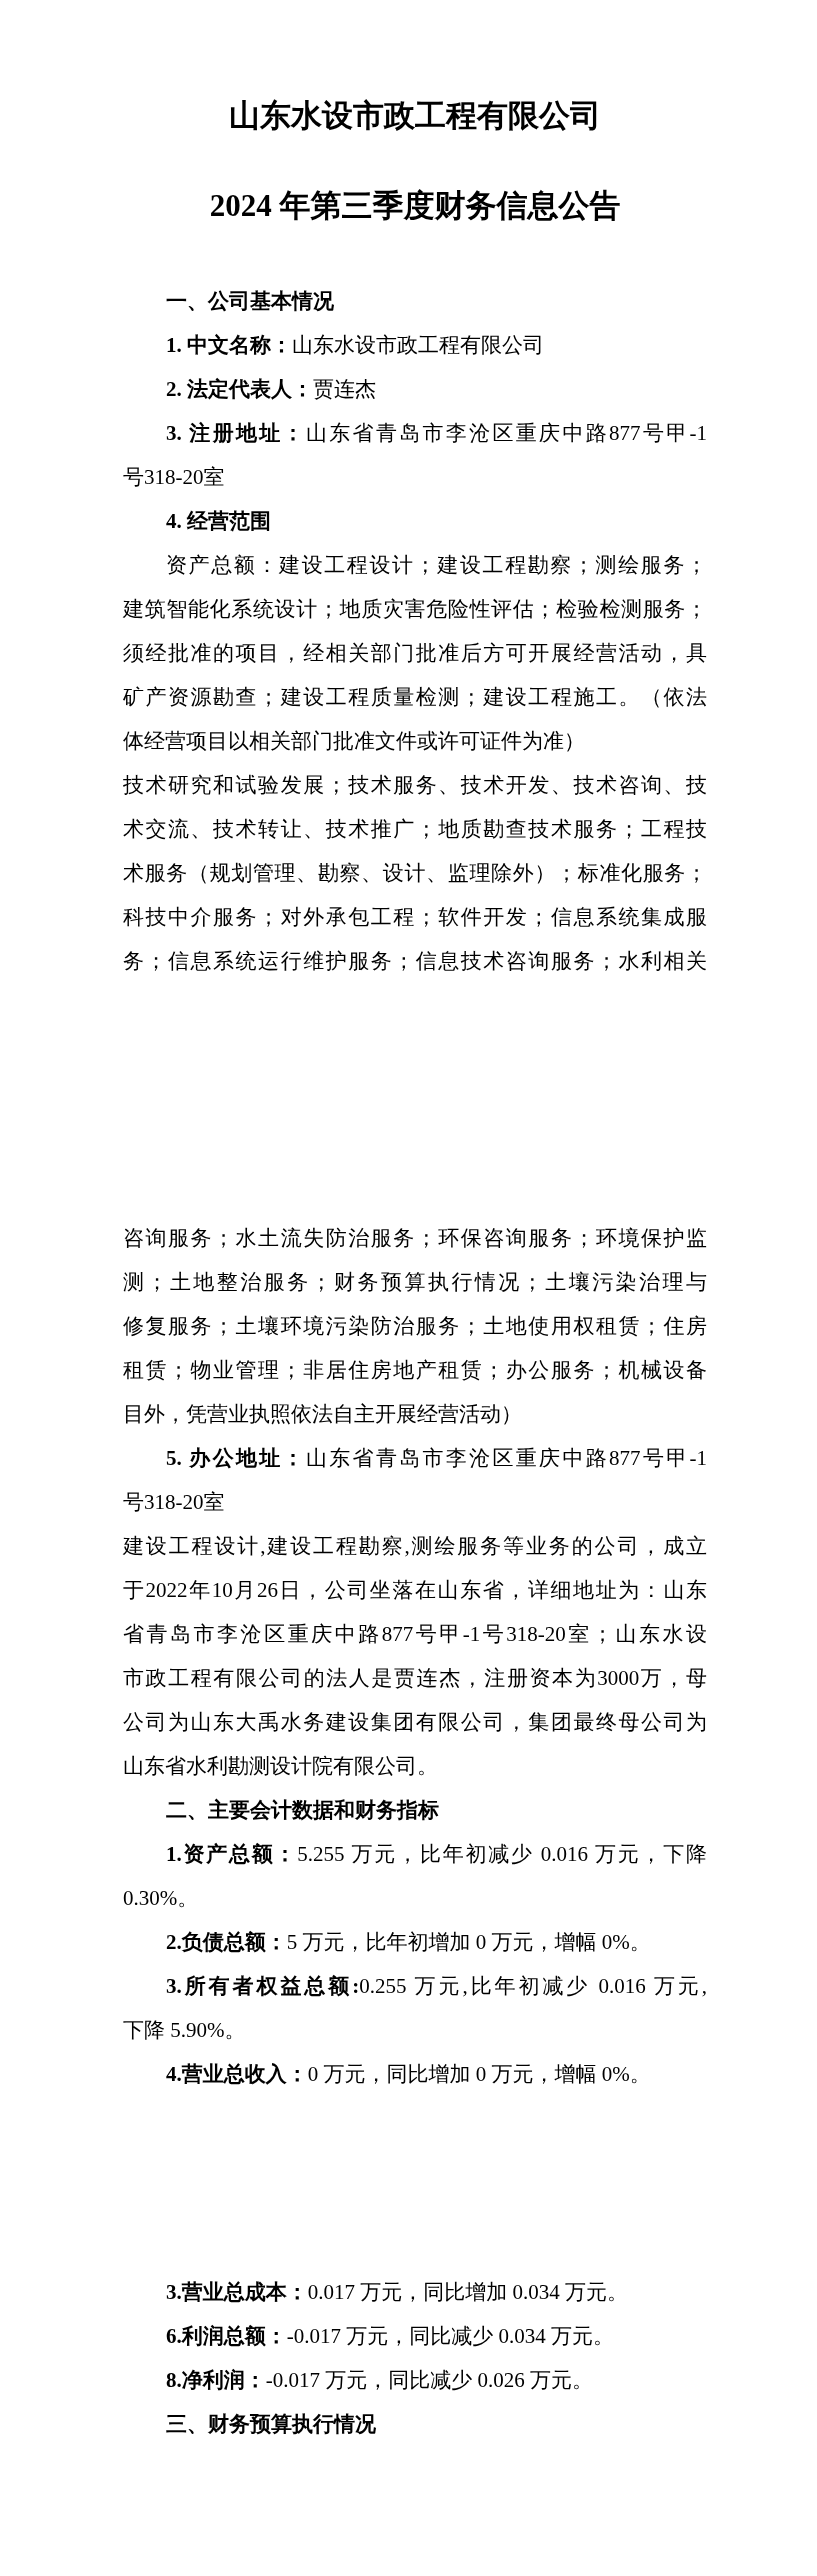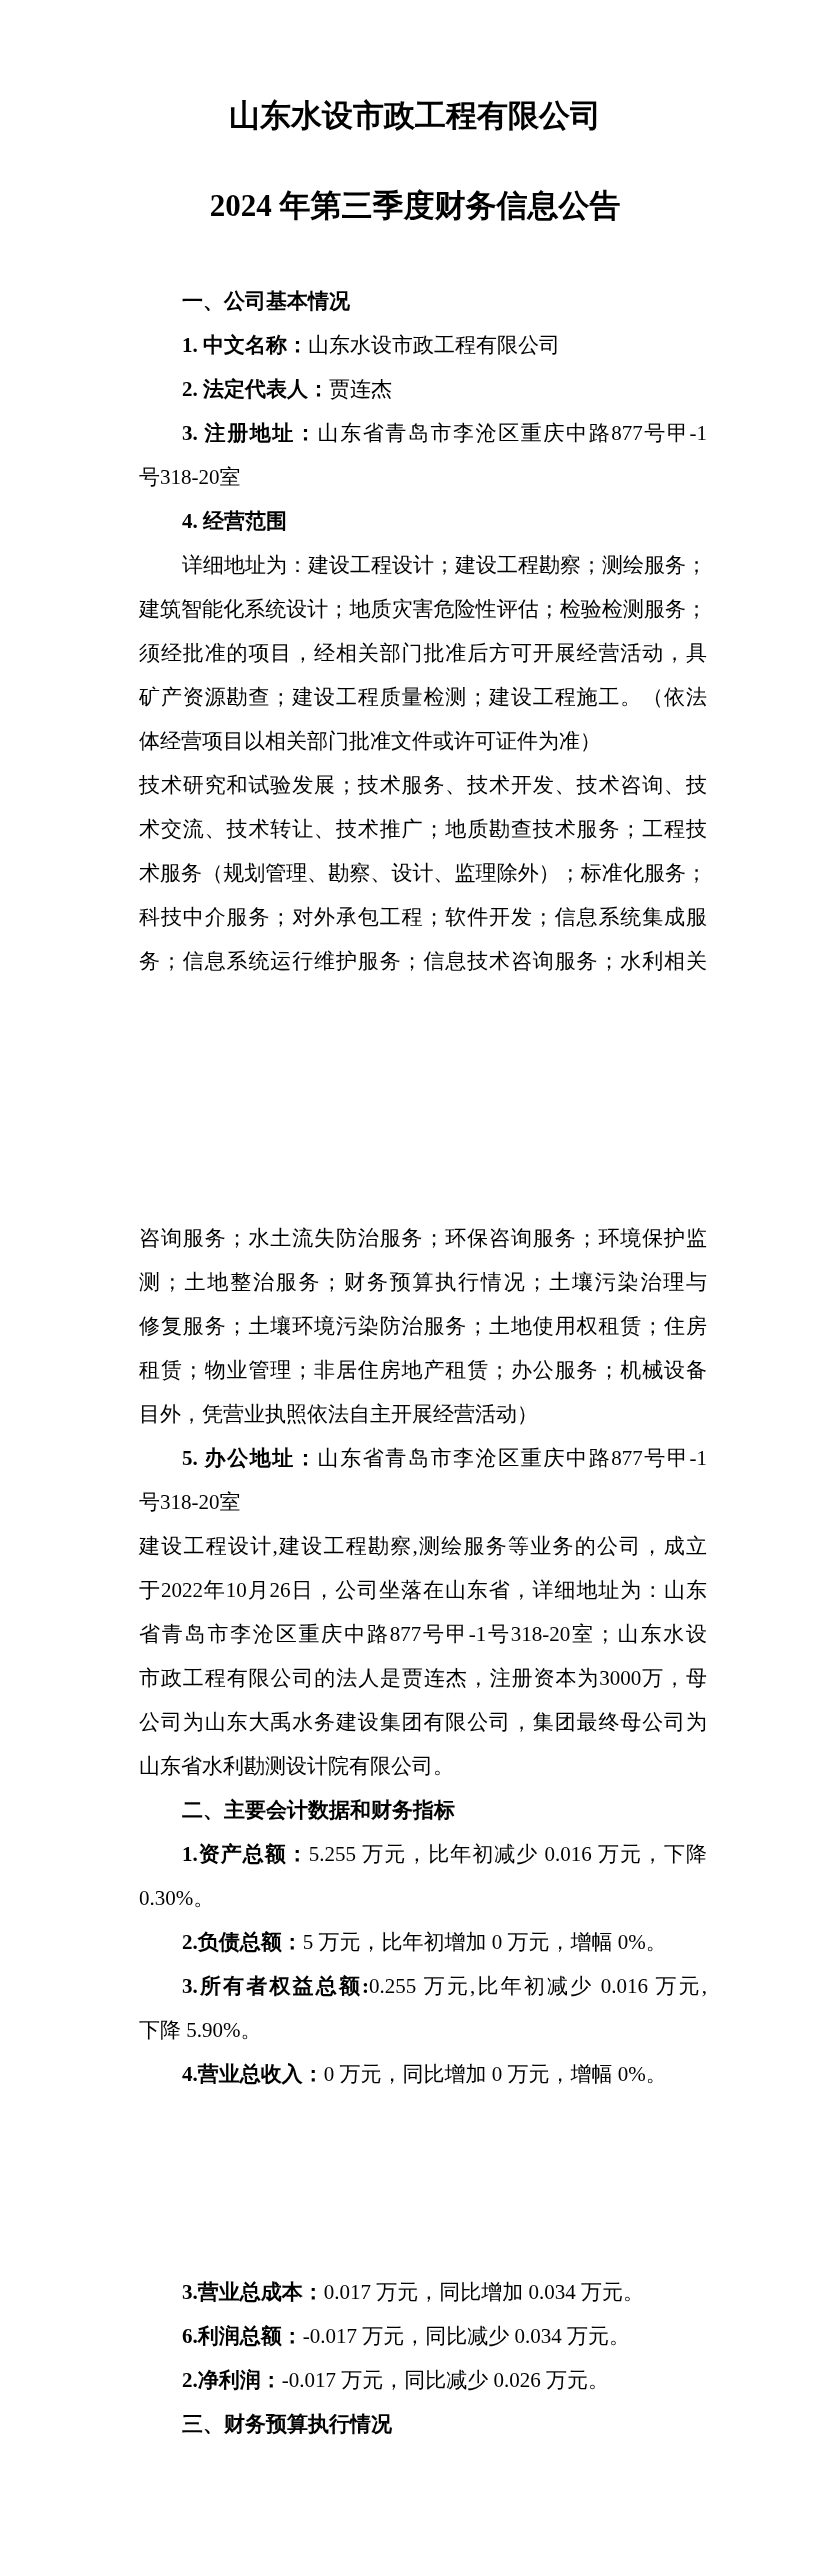--- a/index.html
+++ b/index.html
@@ -15,21 +15,20 @@
   }
   
   .t{
     height:62px;line-height:62px;font-size:31px;font-weight:bold;
     text-align:center;white-space:nowrap;
   }
   
   .ln{
     height:44px;line-height:44px;font-size:21px;
     text-align:left;
-    margin-left:16px;
   }
   .b{font-weight:bold;}
   .i{text-indent:43px;}                       
   .j{text-align:justify;text-align-last:justify;font-family:Liberation Serif, serif;}
   
   .sp-top{height:85px;}
   .sp-title{height:28px;}
   .sp-head{height:42px;}
   .sp-pg1{height:233px;}
   .sp-pg2{height:174px;}
@@ -49,21 +48,21 @@
     <div class="sp-head"></div>
 
     <div class="ln i b">一、公司基本情况</div>
 
     <div class="ln i"><span class="b">1. 中文名称：</span><span>山东水设市政工程有限公司</span></div>
     <div class="ln i"><span class="b">2. 法定代表人：</span><span>贾连杰</span></div>
     <div class="ln i j"><span class="b">3. 注册地址：</span><span>山东省青岛市李沧区重庆中路877号甲-1</span></div>
     <div class="ln"><span>号318-20室</span></div>
     <div class="ln i"><span class="b">4. 经营范围</span></div>
 
-    <div class="ln i j"><span>详细地址为：建设工程设计；建设工程勘察；测绘服务；</span></div>
+    <div class="ln i j"><span>资产总额：建设工程设计；建设工程勘察；测绘服务；</span></div>
     <div class="ln j"><span>建筑智能化系统设计；地质灾害危险性评估；检验检测服务；</span></div>
     <div class="ln j"><span>须经批准的项目，经相关部门批准后方可开展经营活动，具</span></div>
     <div class="ln j"><span>矿产资源勘查；建设工程质量检测；建设工程施工。（依法</span></div>
     <div class="ln"><span>体经营项目以相关部门批准文件或许可证件为准）</span></div>
 
     <div class="ln j"><span>技术研究和试验发展；技术服务、技术开发、技术咨询、技</span></div>
     <div class="ln j"><span>术交流、技术转让、技术推广；地质勘查技术服务；工程技</span></div>
     <div class="ln j"><span>术服务（规划管理、勘察、设计、监理除外）；标准化服务；</span></div>
     <div class="ln j"><span>科技中介服务；对外承包工程；软件开发；信息系统集成服</span></div>
     <div class="ln j"><span>务；信息系统运行维护服务；信息技术咨询服务；水利相关</span></div>
@@ -92,19 +91,19 @@
     <div class="ln"><span>0.30%。</span></div>
     <div class="ln i"><span class="b">2.负债总额：</span><span>5 万元，比年初增加 0 万元，增幅 0%。</span></div>
     <div class="ln i j"><span class="b">3.所有者权益总额:</span><span>0.255 万元,比年初减少 0.016 万元,</span></div>
     <div class="ln"><span>下降 5.90%。</span></div>
     <div class="ln i"><span class="b">4.营业总收入：</span><span>0 万元，同比增加 0 万元，增幅 0%。</span></div>
 
     <div class="sp-pg2"></div>
 
     <div class="ln i"><span class="b">3.营业总成本：</span><span>0.017 万元，同比增加 0.034 万元。</span></div>
     <div class="ln i"><span class="b">6.利润总额：</span><span>-0.017 万元，同比减少 0.034 万元。</span></div>
-    <div class="ln i"><span class="b">2.净利润：</span><span>-0.017 万元，同比减少 0.026 万元。</span></div>
+    <div class="ln i"><span class="b">8.净利润：</span><span>-0.017 万元，同比减少 0.026 万元。</span></div>
 
     <div class="ln i b">三、财务预算执行情况</div>
 
   </div>
 </div>
 
 
 </body></html>

